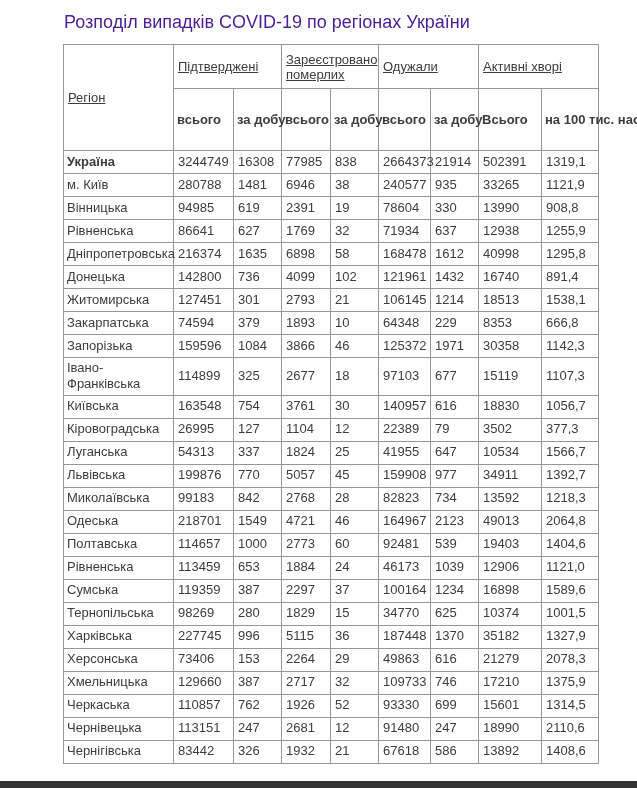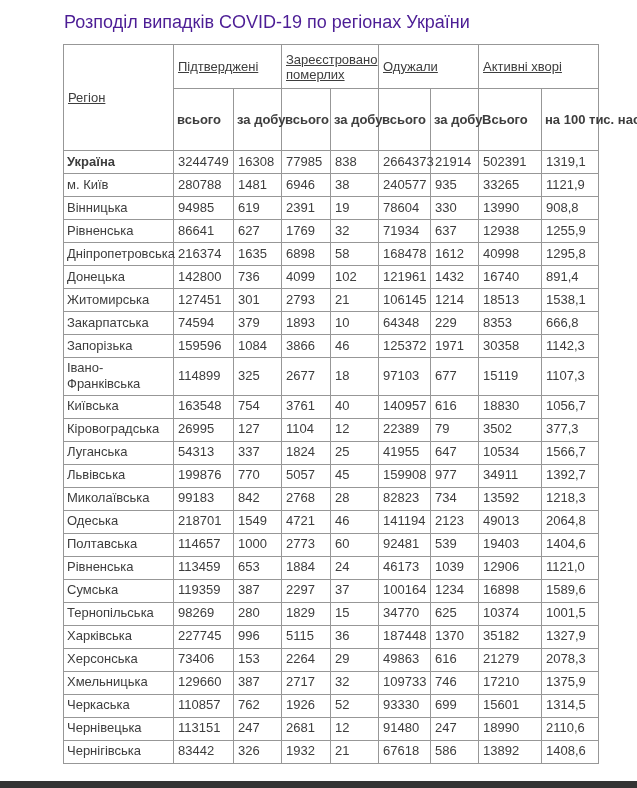--- a/index.html
+++ b/index.html
@@ -199,21 +199,21 @@
           <td>97103</td>
           <td>677</td>
           <td>15119</td>
           <td>1107,3</td>
         </tr>
         <tr>
           <td class="region-cell">Київська</td>
           <td>163548</td>
           <td>754</td>
           <td>3761</td>
-          <td>40</td>
+          <td>30</td>
           <td>140957</td>
           <td>616</td>
           <td>18830</td>
           <td>1056,7</td>
         </tr>
         <tr>
           <td class="region-cell">Кіровоградська</td>
           <td>26995</td>
           <td>127</td>
           <td>1104</td>
@@ -255,21 +255,21 @@
           <td>734</td>
           <td>13592</td>
           <td>1218,3</td>
         </tr>
         <tr>
           <td class="region-cell">Одеська</td>
           <td>218701</td>
           <td>1549</td>
           <td>4721</td>
           <td>46</td>
-          <td>141194</td>
+          <td>164967</td>
           <td>2123</td>
           <td>49013</td>
           <td>2064,8</td>
         </tr>
         <tr>
           <td class="region-cell">Полтавська</td>
           <td>114657</td>
           <td>1000</td>
           <td>2773</td>
           <td>60</td>

